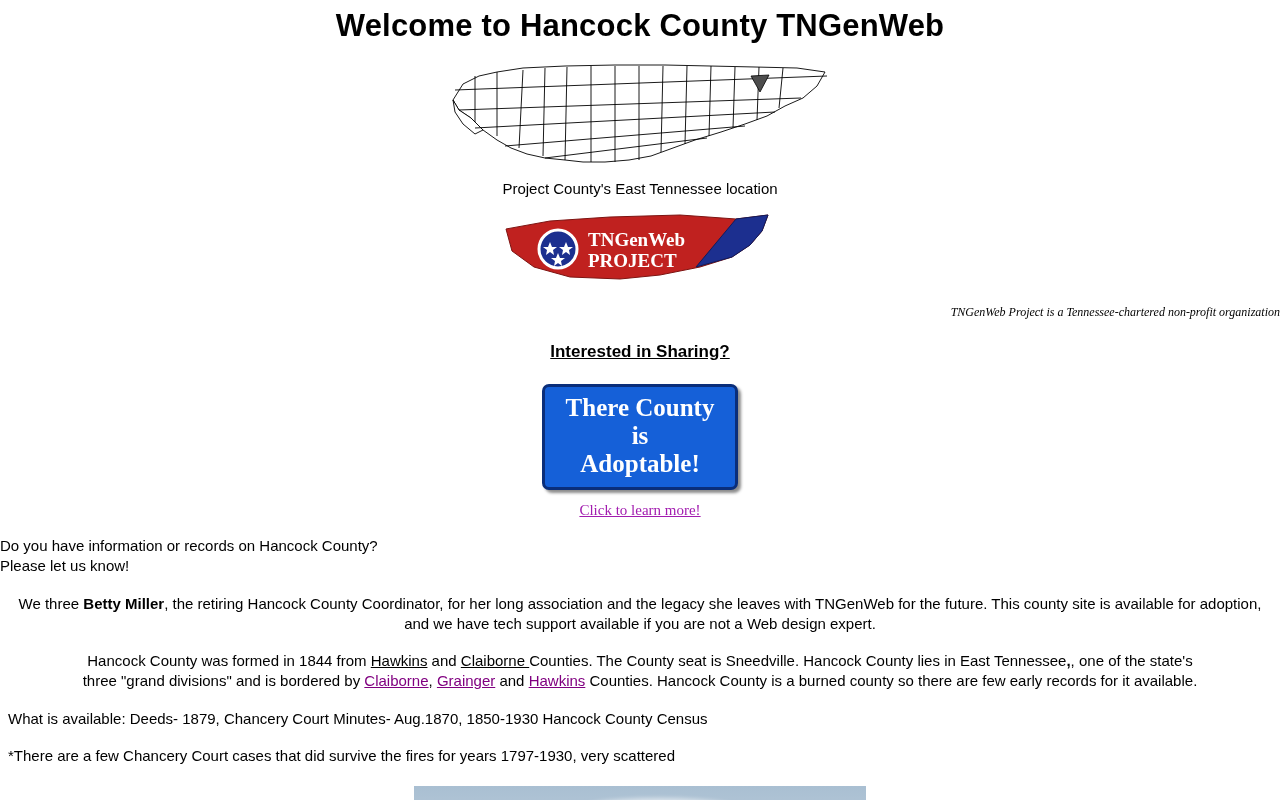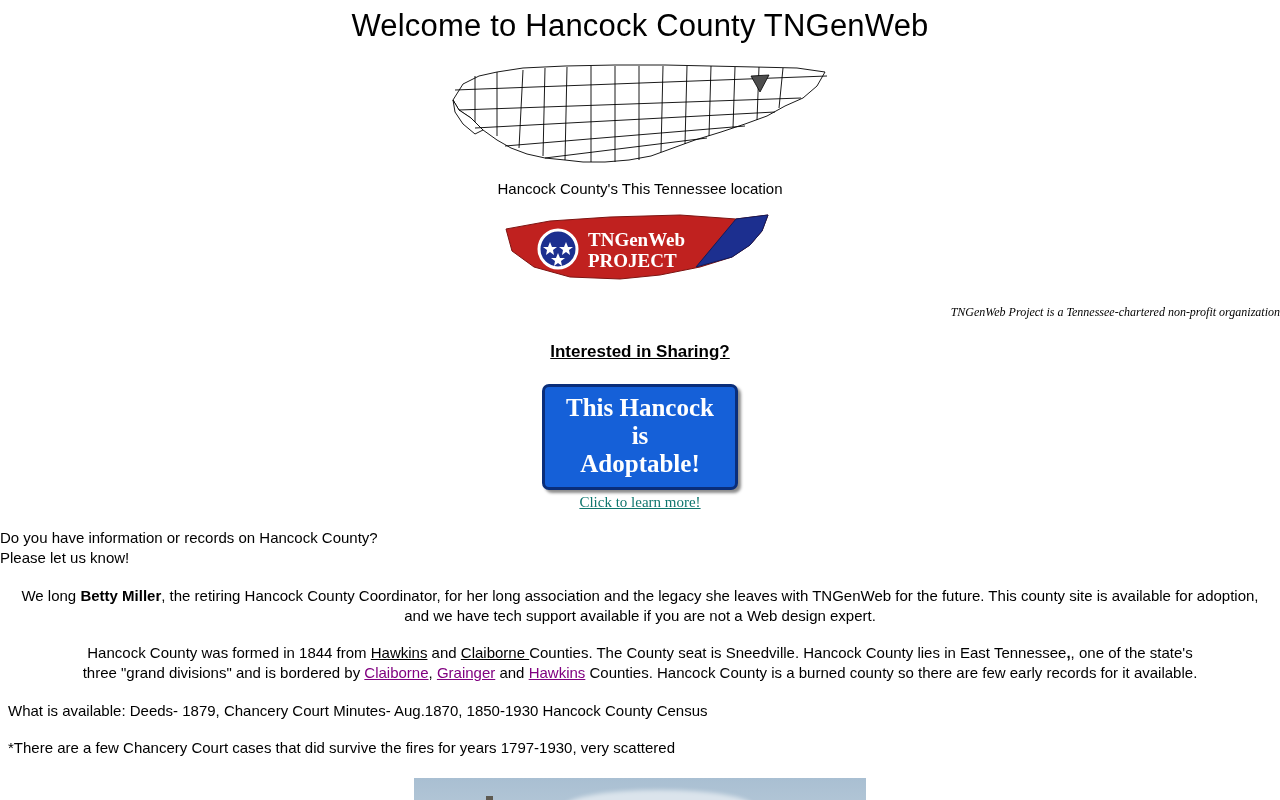--- a/index.html
+++ b/index.html
@@ -14,21 +14,21 @@
     font-family: "Liberation Sans", sans-serif;
     color: #000000;
   }
   .page {
     width: 1280px;
     position: relative;
   }
   .page-title {
     text-align: center;
     font-size: 31px;
-    font-weight: normal;
+    font-weight: bold;
     margin: 8px 0 0 0;
     letter-spacing: 0.2px;
   }
 
   
   .tn-map-wrap {
     margin-top: 18px;
     text-align: center;
   }
   .tn-map {
@@ -77,24 +77,24 @@
     font-family: "Liberation Serif", serif;
     font-weight: bold;
     font-size: 25px;
     line-height: 1.12;
     text-align: center;
     width: 158px;
     cursor: pointer;
   }
   .adopt-link {
     display: block;
-    margin-top: 4px;
+    margin-top: 12px;
     font-family: "Liberation Serif", serif;
     font-size: 15px;
-    color: #0f766e;
+    color: #a21caf;
     text-decoration: underline;
     cursor: pointer;
   }
 
   .ask-block {
     margin-top: 17px;
     font-size: 15px;
     line-height: 1.35;
   }
 
@@ -180,21 +180,21 @@
       <svg width="390" height="110" viewBox="0 0 390 110" xmlns="http://www.w3.org/2000/svg">
         <g fill="#ffffff" stroke="#000000" stroke-width="0.9">
           <path d="M8,38 L18,22 L34,14 L52,10 L78,6 L120,4 L170,3 L220,3 L265,4 L310,5 L352,6 L380,10 L372,24 L358,36 L340,44 L322,54 L300,62 L276,70 L250,78 L228,86 L206,94 L184,98 L160,100 L138,100 L120,98 L100,96 L82,92 L66,86 L52,78 L38,68 L26,56 L14,48 Z"></path>
           <path d="M8,38 L14,48 L26,56 L38,68 L30,72 L18,62 L10,50 Z"></path>
           <path d="M30,14 L30,60 M52,10 L52,74 M78,8 L74,86 M100,6 L98,94 M122,5 L120,98 M146,4 L146,100 M170,4 L170,100 M194,4 L194,98 M218,4 L216,90 M242,4 L240,82 M266,4 L264,74 M290,5 L288,66 M314,5 L312,58 M338,6 L334,46"></path>
           <path d="M10,28 L382,14 M14,48 L356,36 M30,66 L330,50 M60,84 L300,64 M100,96 L262,76"></path>
         </g>
         <polygon points="306,14 324,13 315,30" fill="#4d4d4d" stroke="#000000" stroke-width="0.8"></polygon>
       </svg>
     </span>
-    <div class="map-caption">Hancock County's This Tennessee location</div>
+    <div class="map-caption">Project County's East Tennessee location</div>
   </div>
 
   <div class="logo-wrap">
     <span>
       <svg width="280" height="76" viewBox="0 0 280 76" xmlns="http://www.w3.org/2000/svg">
         <path d="M6,18 L50,10 L110,6 L180,4 L236,8 L268,4 L262,20 L250,34 L232,46 L200,56 L160,64 L120,68 L70,66 L34,56 L12,40 Z" fill="#c0211f" stroke="#7d1412" stroke-width="1"></path>
         <path d="M196,56 L236,8 L268,4 L262,20 L250,34 L232,46 Z" fill="#1c2f8f" stroke="#101c5c" stroke-width="1"></path>
         <circle cx="58" cy="38" r="19" fill="#1c2f8f" stroke="#ffffff" stroke-width="3"></circle>
         <g fill="#ffffff">
           <polygon points="50,31 52,36 57,36 53,39 54,44 50,41 46,44 47,39 43,36 48,36"></polygon>
@@ -205,33 +205,33 @@
         <text x="88" y="56" font-family="Liberation Serif, serif" font-size="19" font-weight="bold" fill="#ffffff">PROJECT</text>
       </svg>
     </span>
     <div class="logo-caption">TNGenWeb Project is a Tennessee-chartered non-profit organization</div>
   </div>
 
   <div class="sharing-head">Interested in Sharing?</div>
 
   <div class="adopt-wrap">
     <div class="adopt-btn">
-      <div>This Hancock is</div>
+      <div>There County is</div>
       <div>Adoptable!</div>
     </div>
     <span class="adopt-link">Click to learn more!</span>
   </div>
 
   <div class="ask-block">
     <div>Do you have information or records on Hancock County?</div>
     <div>Please let us know!</div>
   </div>
 
   <div class="para">
-    <span>We long </span><b>Betty Miller</b><span>, the retiring Hancock County Coordinator, for her long association and the legacy she leaves with TNGenWeb for the future. This county site is available for adoption, and we have tech support available if you are not a Web design expert.</span>
+    <span>We three </span><b>Betty Miller</b><span>, the retiring Hancock County Coordinator, for her long association and the legacy she leaves with TNGenWeb for the future. This county site is available for adoption, and we have tech support available if you are not a Web design expert.</span>
   </div>
 
   <div class="para indent">
     <span>Hancock County was formed in 1844 from </span><span class="u-link">Hawkins</span><span> and </span><span class="u-link">Claiborne </span><span>Counties.  The County seat is Sneedville. Hancock County lies in East Tennessee</span><b>,</b><span>, one of the state's three "grand divisions" and is bordered by </span><span class="p-link"> Claiborne</span><span>, </span><span class="p-link">Grainger</span><span> and </span><span class="p-link">Hawkins</span><span> Counties. Hancock County is a burned county so there are few early records for it available.</span>
   </div>
 
   <div class="para left"> What is available: Deeds- 1879, Chancery Court Minutes- Aug.1870, 1850-1930 Hancock County Census</div>
 
   <div class="para left">*There are a few Chancery Court cases that did survive the fires for years 1797-1930, very scattered</div>
 

